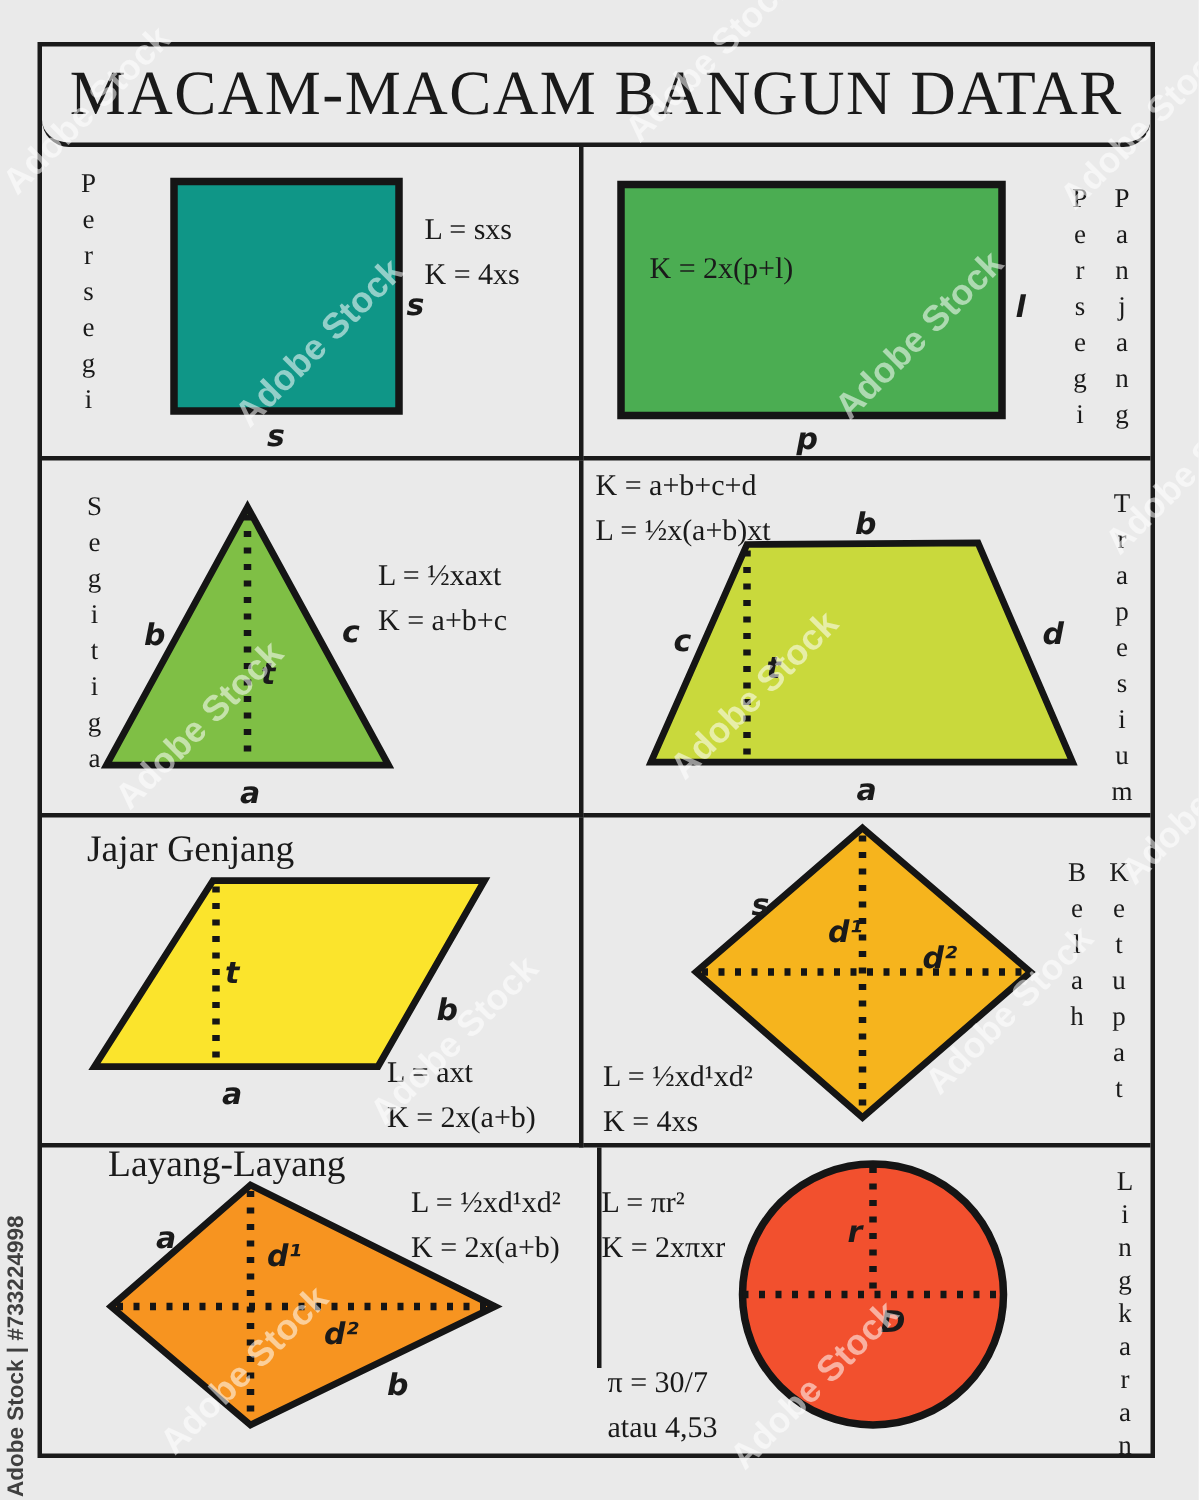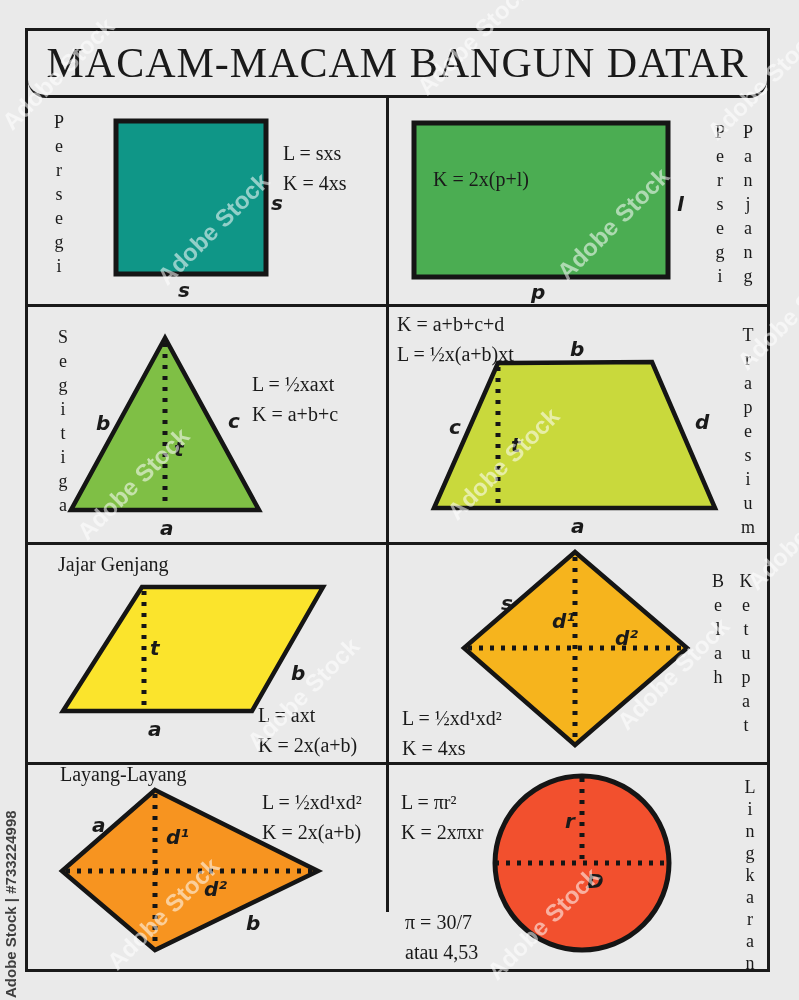--- a/index.html
+++ b/index.html
@@ -53,21 +53,21 @@
   .vname{
     position:absolute;
     writing-mode:vertical-lr;
     text-orientation:upright;
     font-size:18px;letter-spacing:4px;line-height:1;
     white-space:nowrap;
   }
   .vname.tight{letter-spacing:2px;}
   .vcols{position:absolute;display:flex;gap:10px;}
   .vcols .vname{position:static;}
-  .hname{position:absolute;font-size:20px;}
+  .hname{position:absolute;font-size:25px;}
   .formulas{position:absolute;font-size:20px;line-height:30px;white-space:nowrap;}
   .hlabel{
     position:absolute;
     font-family:"DejaVu Sans", sans-serif;
     font-style:italic;font-weight:600;
     font-size:20px;line-height:1;white-space:nowrap;
   }
 </style>
 </head>
 <body>
@@ -186,21 +186,21 @@
         <div class="formulas" style="left:13px;top:158px">
           <div>L = ½xd¹xd²</div>
           <div>K = 4xs</div>
         </div>
         <div class="vcols" style="left:320px;top:26px">
           <span class="vname">Belah</span>
           <span class="vname">Ketupat</span>
         </div>
       </div>
 
-      <div class="cell br" style="left:0;top:667px;width:358px;height:147px;">
+      <div class="cell br" style="left:12px;top:667px;width:358px;height:147px;">
         <div class="hname" style="left:32px;top:-2px">Layang-Layang</div>
         <svg width="358" height="204">
           <polygon points="127,25 290,106 127,185 34,106" stroke="#151515" stroke-width="4.5" stroke-linejoin="miter" fill="#f79420"></polygon>
           <line x1="127" y1="29" x2="127" y2="181" stroke="#151515" stroke-width="5" stroke-dasharray="4 7"></line>
           <line x1="38" y1="106" x2="286" y2="106" stroke="#151515" stroke-width="5" stroke-dasharray="4 7"></line>
         </svg>
         <span class="hlabel" style="left:64px;top:50px">a</span>
         <span class="hlabel" style="left:138px;top:62px">d¹</span>
         <span class="hlabel" style="left:176px;top:114px">d²</span>
         <span class="hlabel" style="left:218px;top:148px">b</span>

